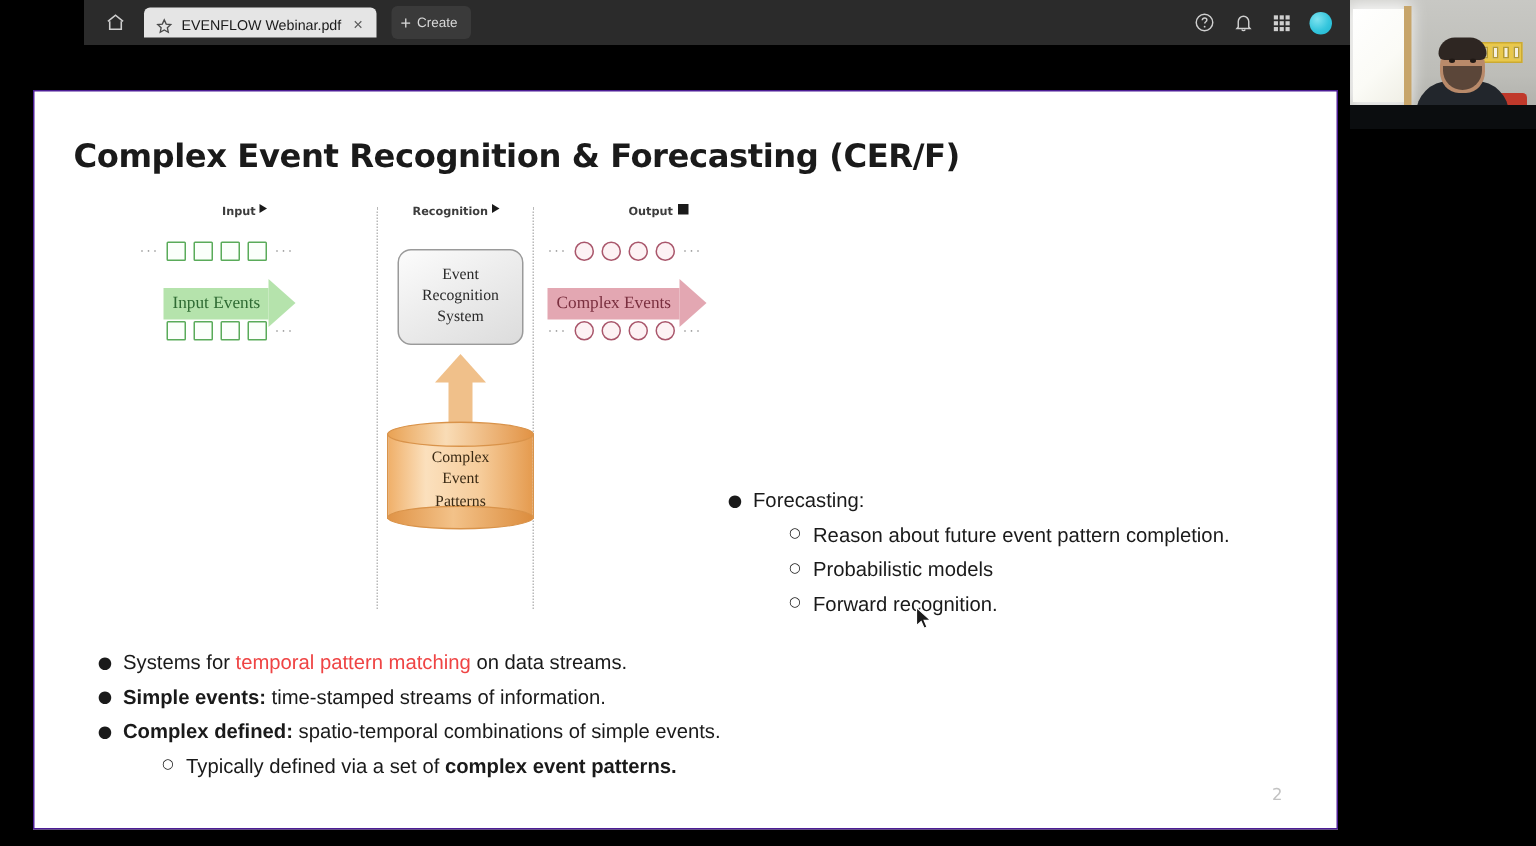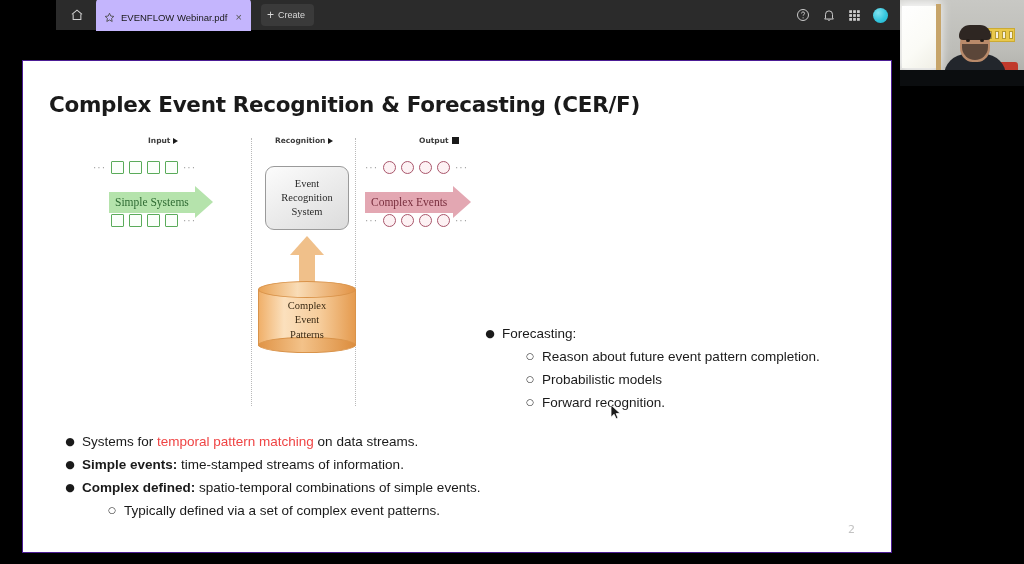--- a/index.html
+++ b/index.html
@@ -18,22 +18,22 @@
     background: #2b2b2b;
     display: flex; align-items: center;
   }
   .bar-left { display: flex; align-items: center; height: 100%; padding-left: 8px; gap: 2px; }
   .home-btn {
     width: 26px; height: 26px; display: flex; align-items: center; justify-content: center;
     cursor: pointer;
   }
   .tab {
     display: flex; align-items: center; gap: 6px;
-    height: 32px; padding: 4px 7px 0 8px;
-    background: #c4b5fd; border-radius: 4px 4px 0 0;
+    height: 20px; padding: 4px 7px 0 8px;
+    background: #e5e5e5; border-radius: 4px 4px 0 0;
     margin-left: 4px;
   }
   .tab-star { width: 11px; height: 11px; display:block; }
   .tab-title {
     font-size: 9.5px; color: #1a1a1a; white-space: nowrap;
     font-family: "Liberation Sans", sans-serif;
   }
   .tab-close {
     font-size: 11px; color: #5a5a5a; line-height: 1; cursor: pointer;
     padding: 0 2px; font-family: "Liberation Sans", sans-serif;
@@ -103,21 +103,21 @@
   }
 
   
   .diagram { position: absolute; left: 60px; top: 75px; width: 445px; height: 270px; }
   .dot-divider {
     position: absolute; top: 2px; width: 0; height: 268px;
     border-left: 1px dotted #b9b9b9;
   }
   .sec-label {
     position: absolute; font-size: 7.5px; color: #3c3c3c; font-weight: 600;
-    display: flex; align-items: center; gap: 3px; white-space: nowrap;
+    display: flex; align-items: flex-start; gap: 3px; white-space: nowrap;
     font-family: "DejaVu Sans", sans-serif;
   }
   .tri-marker {
     width: 0; height: 0; border-left: 5px solid #1a1a1a;
     border-top: 3.5px solid transparent; border-bottom: 3.5px solid transparent;
   }
   .sq-marker { width: 7px; height: 7px; background: #1a1a1a; }
 
   .ev-row { position: absolute; display: flex; align-items: center; gap: 5px; }
   .ev-dots { font-size: 10px; color: #9b9b9b; letter-spacing: 1px; line-height: 1; }
@@ -335,21 +335,21 @@
         <span class="ev-dots" style="opacity:0;">···</span>
         <span class="ev-sq"></span>
         <span class="ev-sq"></span>
         <span class="ev-sq"></span>
         <span class="ev-sq"></span>
         <span class="ev-dots">···</span>
       </div>
 
       <div class="arrow-wrap" style="left:26px; top:50px;">
         <div class="arrow-body green-body">
-          <span class="arrow-text green-text">Simple Systems</span>
+          <span class="arrow-text green-text">Input Events</span>
         </div>
         <div class="arrow-head green-head"></div>
       </div>
 
       <div class="ers-box" style="left:182px; top:30px;">
         <span>Event</span>
         <span>Recognition</span>
         <span>System</span>
       </div>
 
@@ -421,21 +421,21 @@
         <div class="b-row b-l1">
           <span class="b-mark">●</span>
           <span class="b-text"><span style="font-weight: bold;">Simple events:</span><span> time-stamped streams of information.</span></span>
         </div>
         <div class="b-row b-l1">
           <span class="b-mark">●</span>
           <span class="b-text"><span style="font-weight: bold;">Complex defined:</span><span> spatio-temporal combinations of simple events.</span></span>
         </div>
         <div class="b-row b-l2">
           <span class="b-mark">○</span>
-          <span class="b-text"><span>Typically defined via a set of </span><span style="font-weight: normal;">complex event patterns.</span></span>
+          <span class="b-text"><span>Typically defined via a set of </span><span style="font-weight: bold;">complex event patterns.</span></span>
         </div>
       </div>
 
     <div class="page-num">2</div>
   </div>
 
   <div class="cursor">
     <svg width="12" height="17" viewBox="0 0 12 17">
       <path d="M1 1 L1 13.2 L4.1 10.3 L6.1 14.8 L8 14 L6.1 9.6 L10.2 9.4 Z" fill="#1a1a1a" stroke="#ffffff" stroke-width="0.8"></path>
     </svg>

